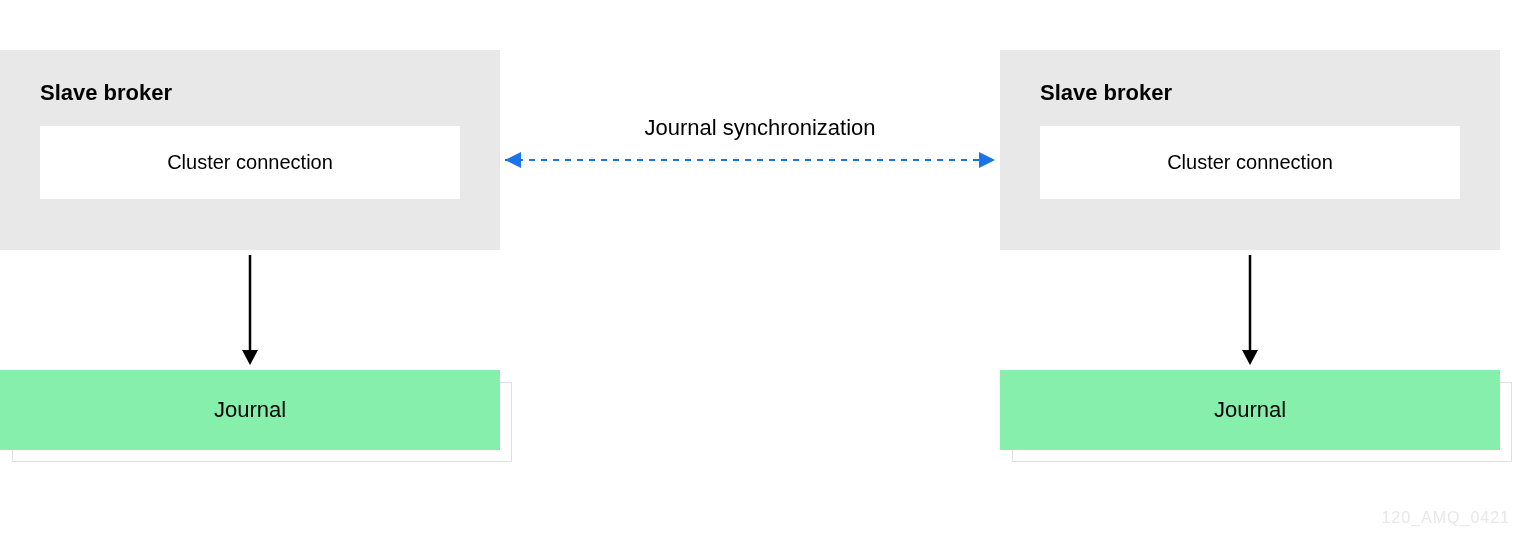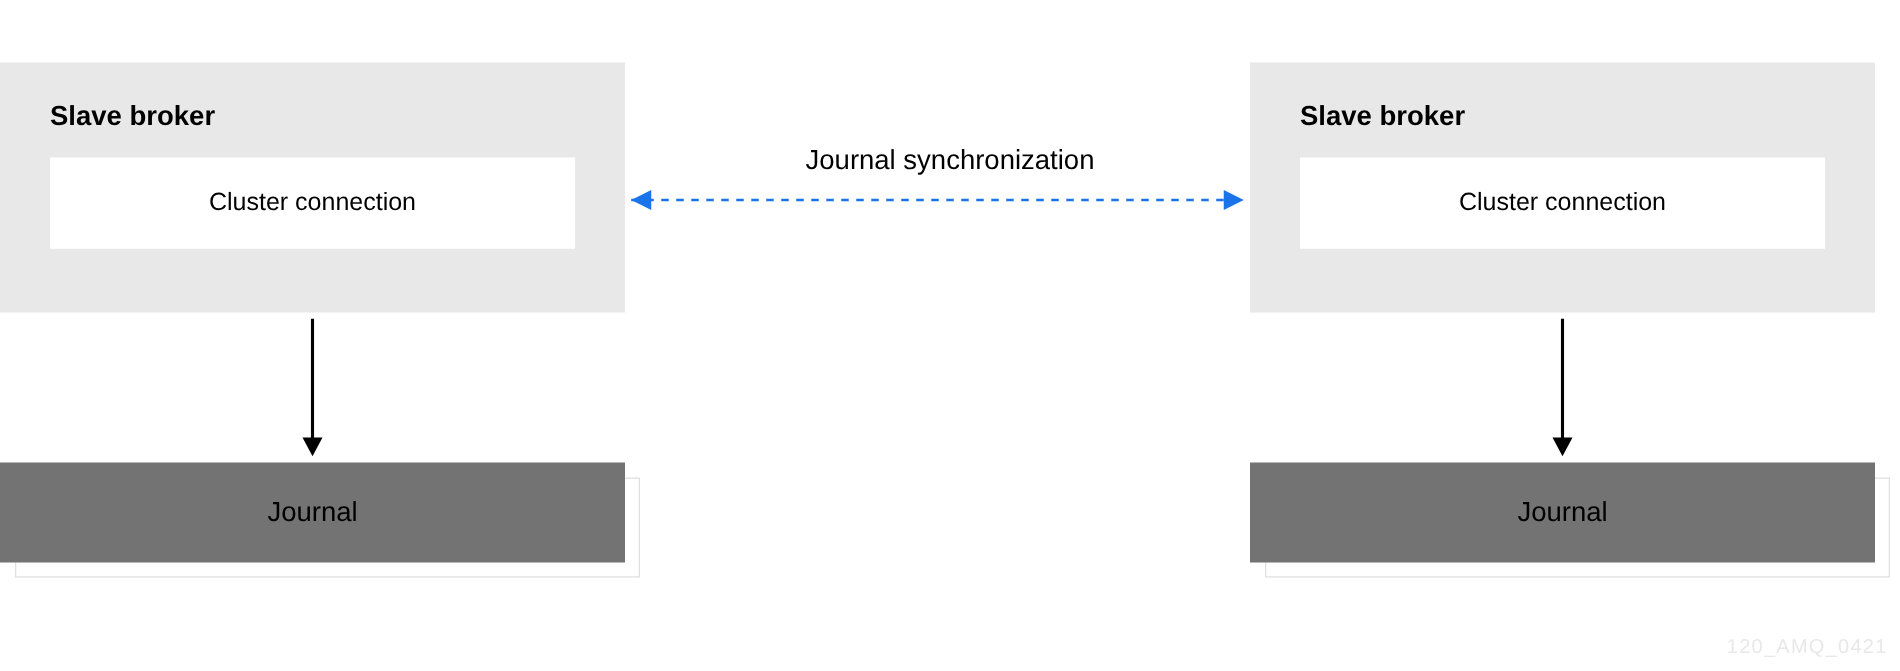--- a/index.html
+++ b/index.html
@@ -58,21 +58,21 @@
       height: 80px;
       background: #ffffff;
       border: 1px solid #e0e0e0;
     }
     .journal-box {
       position: absolute;
       top: 0;
       left: 0;
       width: 500px;
       height: 80px;
-      background: #737373;
+      background: #86efac;
       display: flex;
       align-items: center;
       justify-content: center;
       font-size: 22px;
       color: #000;
     }
     .watermark {
       position: absolute;
       bottom: 10px;
       right: 10px;

